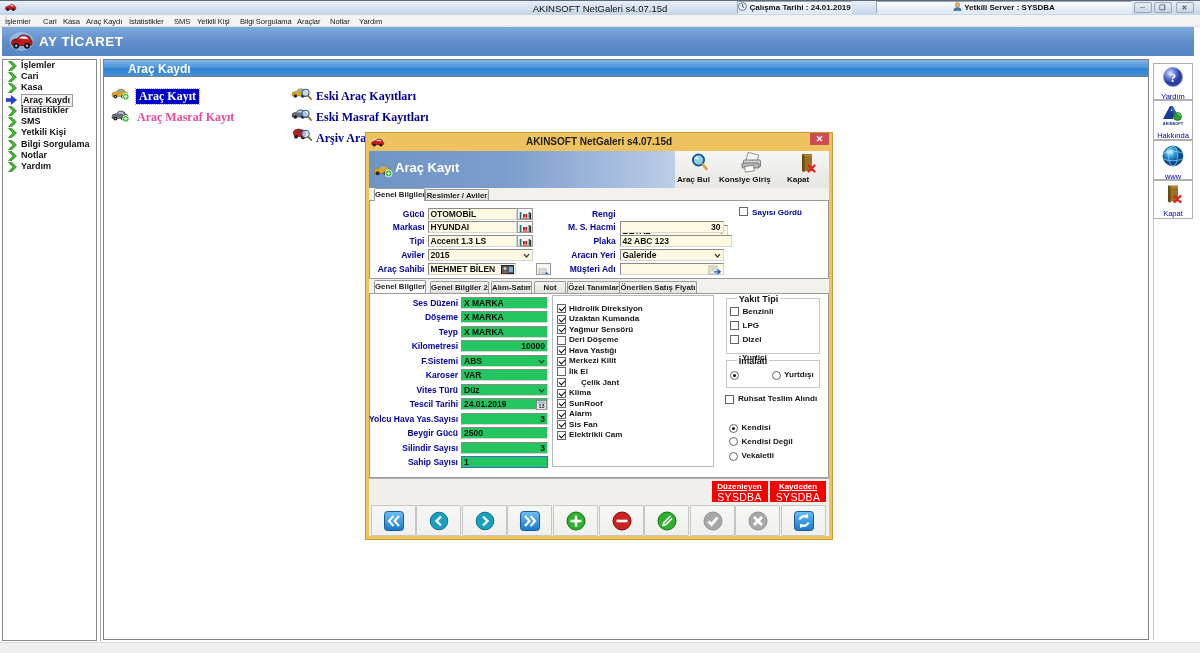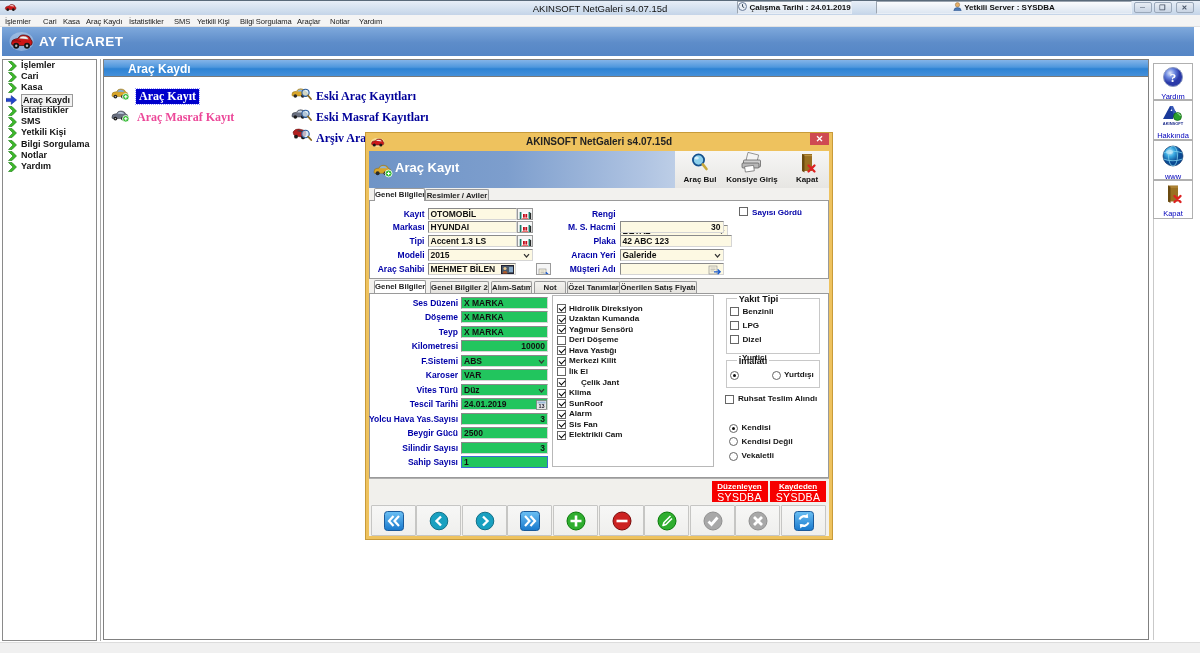--- a/index.html
+++ b/index.html
@@ -41,21 +41,21 @@
 box-shadow:0 0 0 1px #c89b3a inset;z-index:50}
 #dlgtitle{position:absolute;left:0;top:0;width:100%;height:19px;text-align:center;
 font-size:10px;font-weight:bold;color:#222;line-height:19px}
 #dlgx{position:absolute;right:4px;top:1px;width:19px;height:12px;background:#cf4a52;color:#fff;
 font-size:9px;font-weight:bold;text-align:center;line-height:12px}
 #dlginner{position:absolute;left:4px;top:19px;width:460px;height:385px;background:#f2f1ee}
 
 #dhead{position:absolute;left:0;top:0;width:460px;height:37px;background:linear-gradient(90deg,#6f94c6 0%,#7d9ecd 30%,#b0c4e2 60%,#dbe5f1 82%,#eef2f8 100%)}
 #dhead .cap{position:absolute;left:26px;top:9px;color:#fff;font-weight:bold;font-size:13px}
 #dheadbtns{position:absolute;left:306px;top:0;width:154px;height:37px;background:linear-gradient(#f6f6f5,#e7e6e3)}
-.hbtn{position:absolute;top:1px;text-align:center;font-size:8px;font-weight:bold;color:#111}
+.hbtn{position:absolute;top:1px;font-size:8px;font-weight:bold;color:#111}
 .hbtn svg{display:block;margin:0 auto}
 .tab{position:absolute;top:0;height:12px;border:1px solid #9a9a9a;border-bottom:none;border-radius:2px 2px 0 0;
 background:linear-gradient(#f4f3f0,#e4e2dd);font-size:7.8px;font-weight:bold;color:#222;text-align:center;line-height:12px;white-space:nowrap;overflow:hidden}
 .tab.on{background:#fff;height:13px;z-index:2;font-weight:bold}
 .panel{position:absolute;background:#fff;border:1px solid #9a9a9a}
 
 .flabel{position:absolute;font-size:8.5px;font-weight:bold;color:#0000a8;text-align:right;white-space:nowrap}
 .field{position:absolute;height:12px;background:#fdf9e3;border:1px solid #8a8a8a;border-bottom-color:#d5d5d5;border-right-color:#d5d5d5;
 font-size:8.5px;font-weight:bold;color:#111;line-height:10.5px;padding:0 2px;white-space:nowrap}
 .cyan{background:#22c55e}
@@ -303,21 +303,21 @@
               <path d="M11.5 13.5 L17.5 19.5 M17.5 13.5 L11.5 19.5" stroke="#dd2222" stroke-width="2.3" stroke-linecap="round"></path>
             </svg>
      Kapat</div>
    </div>
   </div>
 
   <div class="tab on" style="left:5px;top:37px;width:51px">Genel Bilgiler</div>
   <div class="tab" style="left:56px;top:38px;width:64px">Resimler / Aviler</div>
 
   <div class="panel" style="left:0;top:49px;width:460px;height:79px"></div>
-  <div class="flabel" style="right:404.5px;top:57.5px">Kayıt</div>
+  <div class="flabel" style="right:404.5px;top:57.5px">Gücü</div>
   <div class="field" style="left:58.5px;top:56.5px;width:89px">OTOMOBİL</div>
   <div class="sbtn" style="left:148px;top:56.5px;width:16px"><svg width="13" height="11" viewBox="0 0 13 11">
           <rect x="1" y="0.5" width="10" height="9" fill="#fff"></rect>
           <path d="M1.6 0 V9 M10.4 0 V9 M1 8.6 H11" stroke="#1a7a68" stroke-width="1.7"></path>
           <rect x="4" y="2" width="1.8" height="3.6" fill="#c00a1a"></rect>
           <rect x="6.4" y="2" width="1.8" height="3.6" fill="#c00a1a"></rect>
           <rect x="3.2" y="6.2" width="5.8" height="1.2" fill="#e84a4a"></rect>
           <path d="M11.6 1 V10 M2 9.8 H11.6" stroke="#222" stroke-width="1.1"></path>
         </svg></div>
   <div class="flabel" style="right:404.5px;top:71px">Markası</div>
@@ -333,21 +333,21 @@
   <div class="flabel" style="right:404.5px;top:84.7px">Tipi</div>
   <div class="field" style="left:58.5px;top:83.7px;width:89px">Accent 1.3 LS</div>
   <div class="sbtn" style="left:148px;top:83.7px;width:16px"><svg width="13" height="11" viewBox="0 0 13 11">
           <rect x="1" y="0.5" width="10" height="9" fill="#fff"></rect>
           <path d="M1.6 0 V9 M10.4 0 V9 M1 8.6 H11" stroke="#1a7a68" stroke-width="1.7"></path>
           <rect x="4" y="2" width="1.8" height="3.6" fill="#c00a1a"></rect>
           <rect x="6.4" y="2" width="1.8" height="3.6" fill="#c00a1a"></rect>
           <rect x="3.2" y="6.2" width="5.8" height="1.2" fill="#e84a4a"></rect>
           <path d="M11.6 1 V10 M2 9.8 H11.6" stroke="#222" stroke-width="1.1"></path>
         </svg></div>
-  <div class="flabel" style="right:404.5px;top:99px">Modeli</div>
+  <div class="flabel" style="right:404.5px;top:99px">Aviler</div>
   <div class="field combo" style="left:58.5px;top:98px;width:105px">2015<svg class="arr" viewBox="0 0 7 7">
           <path d="M1 2.2 L3.5 5 L6 2.2" stroke="#333" stroke-width="1.2" fill="none"></path>
         </svg></div>
   <div class="flabel" style="right:404.5px;top:113px">Araç Sahibi</div>
   <div class="field" style="left:58.5px;top:112px;width:88px">MEHMET BİLEN
     <svg style="position:absolute;right:1px;top:1px" width="13" height="9" viewBox="0 0 13 9">
           <rect x="0.5" y="0.5" width="12" height="8" fill="#4a5a6a" stroke="#223"></rect>
           <circle cx="4" cy="3.5" r="1.6" fill="#e8c890"></circle>
           <path d="M1.5 8.5 Q2 5.8 4 5.8 Q6 5.8 6.5 8.5 Z" fill="#b05a2a"></path>
           <rect x="8" y="2" width="4" height="5" fill="#88a8c8"></rect>

